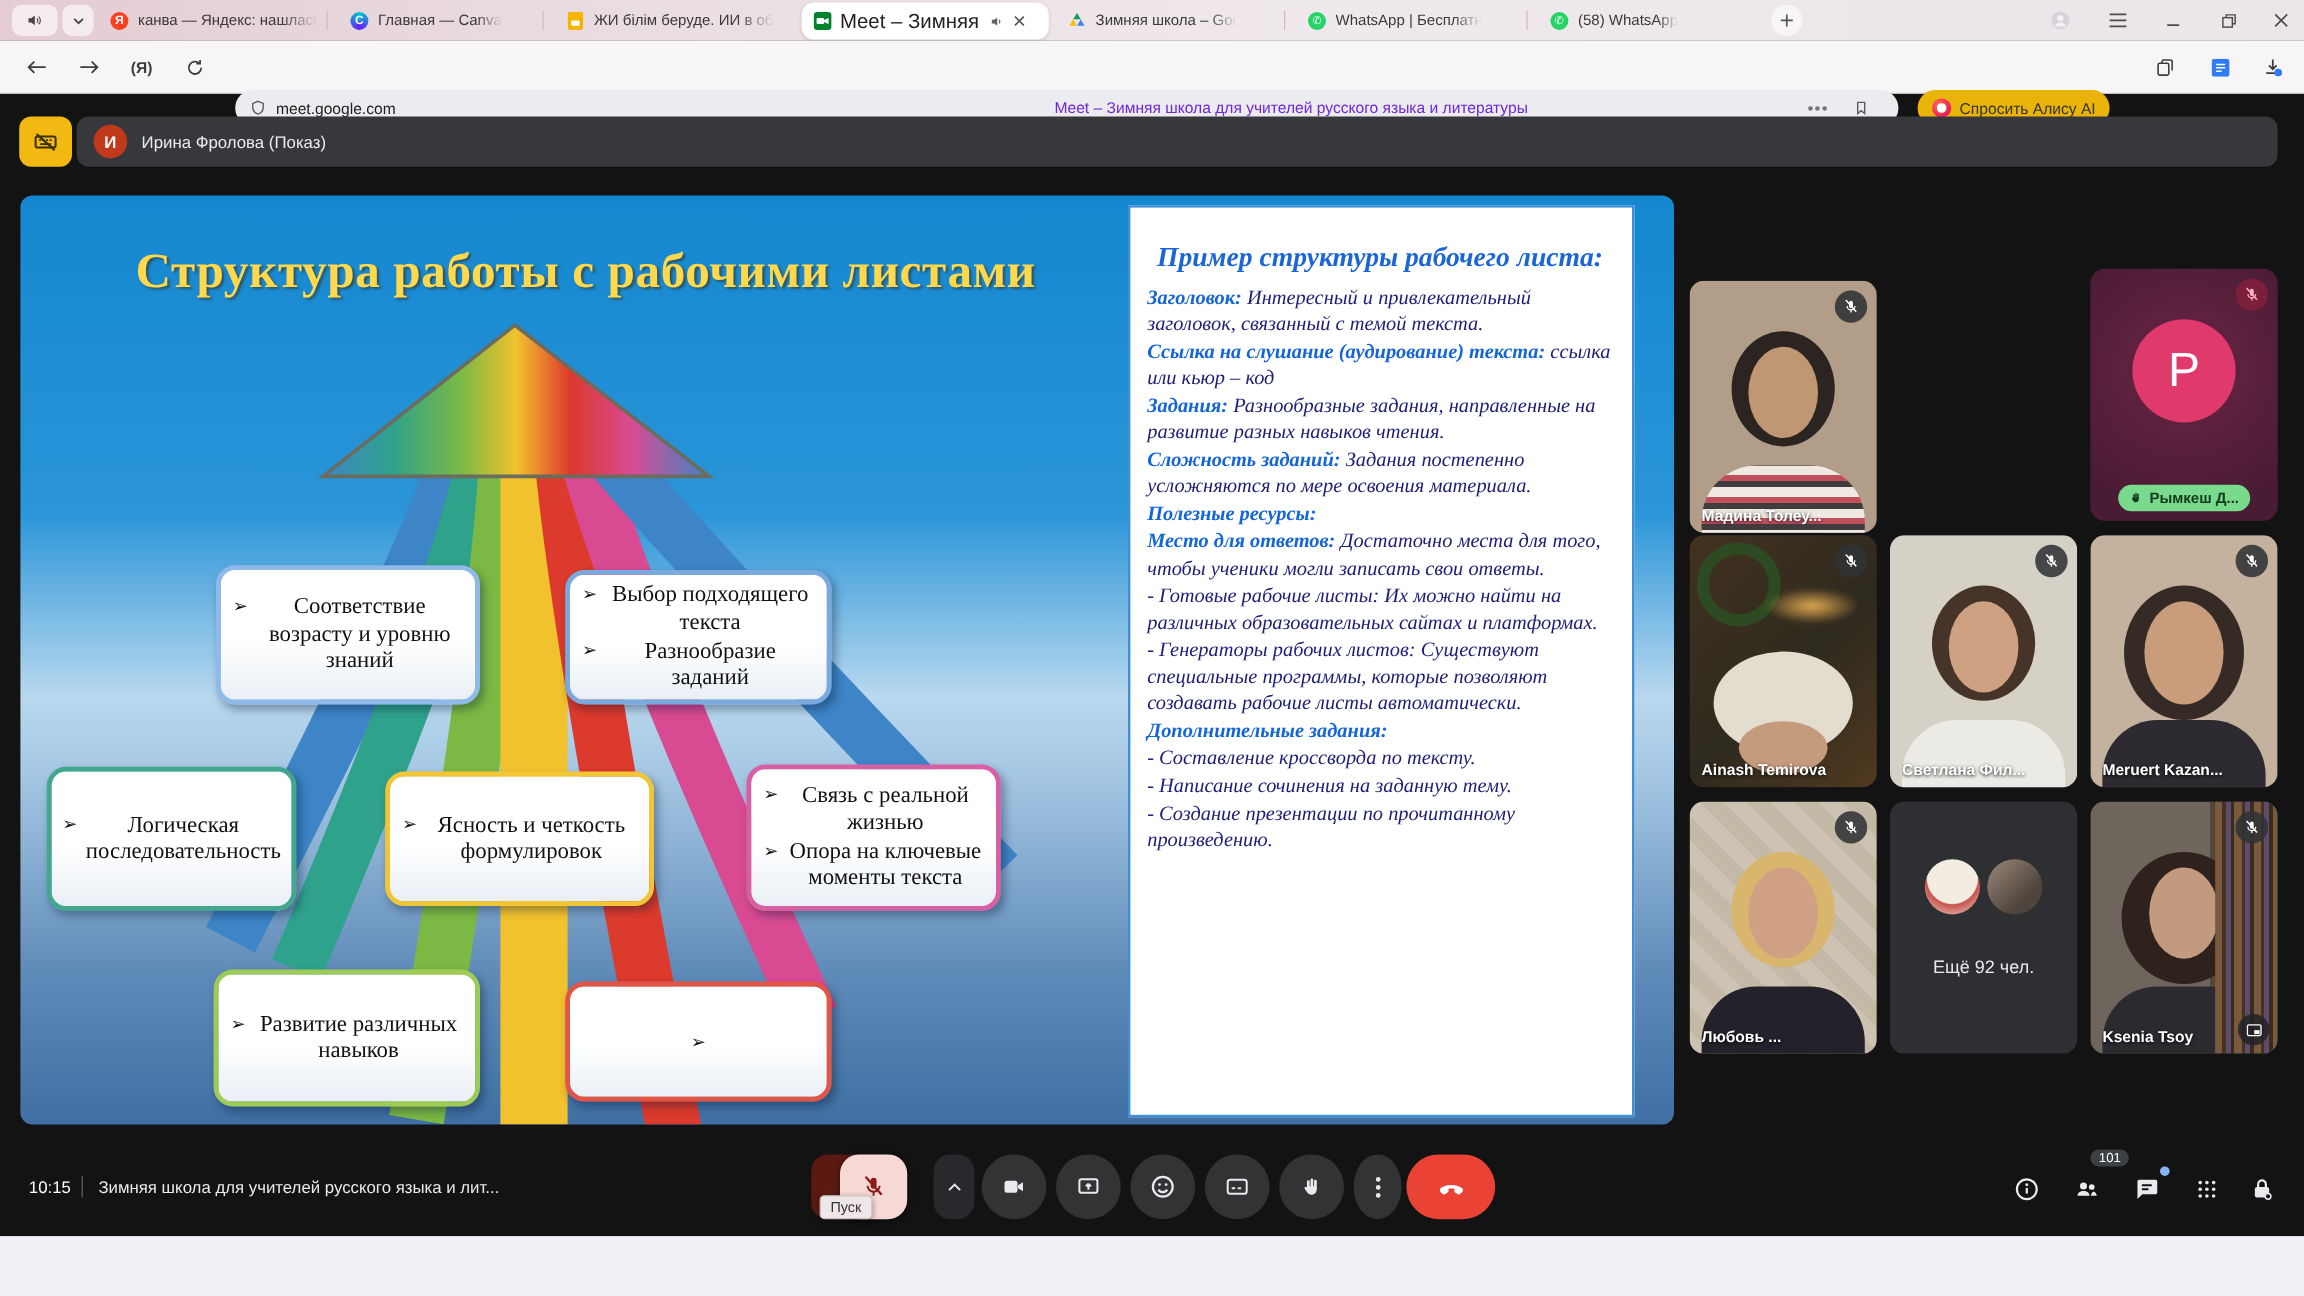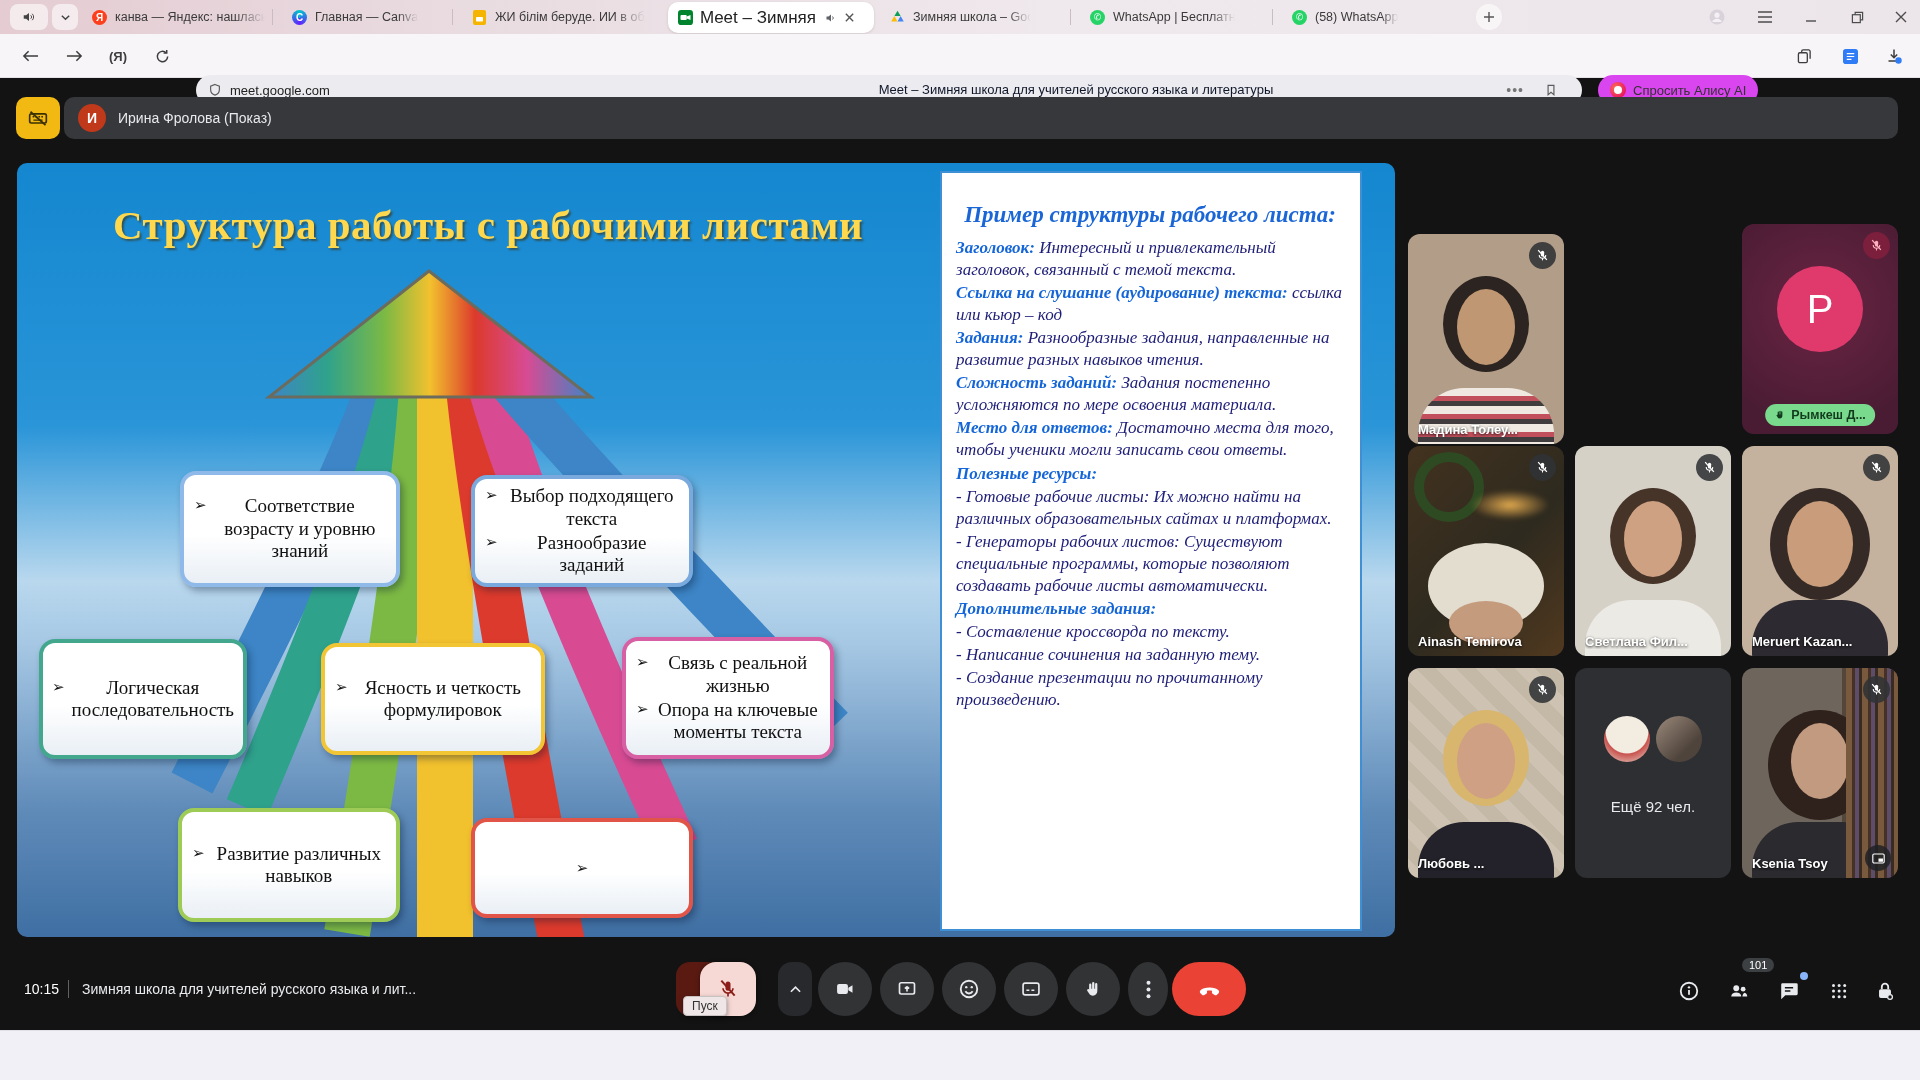--- a/index.html
+++ b/index.html
@@ -18,22 +18,22 @@
   .fav{width:15px;height:15px;display:inline-flex;align-items:center;justify-content:center;flex:0 0 auto}
   .fav-yandex{width:15px;height:15px;border-radius:50%;background:#fc3f1d;color:#fff;font-size:10px;font-weight:bold;display:flex;align-items:center;justify-content:center}
   .fav-canva{width:15px;height:15px;border-radius:50%;background:conic-gradient(#00c4cc,#6420ff,#00c4cc);color:#fff;font-size:10px;font-weight:bold;display:flex;align-items:center;justify-content:center}
   .fav-whatsapp{width:15px;height:15px;border-radius:50%;background:#25d366;color:#fff;font-size:9px;display:flex;align-items:center;justify-content:center}
   .tabbtn{position:absolute;top:4px;height:26px;border-radius:8px;background:rgba(255,255,255,.6);display:flex;align-items:center;justify-content:center;color:#444}
   .winctl{position:absolute;top:0;height:34px;width:34px;display:flex;align-items:center;justify-content:center;color:#4c4c4c;font-size:14px}
   #toolbar{position:absolute;left:0;top:34px;width:1920px;height:44px;background:#f7f5f8;border-bottom:1px solid #e5e1e6}
   .tbi{position:absolute;top:10px;width:24px;height:24px;display:flex;align-items:center;justify-content:center;color:#3d3d3d;font-size:16px}
   #addressbar{position:absolute;left:196px;top:41px;width:1386px;height:30px;border-radius:15px;background:#ecebef;display:flex;align-items:center;padding:0 12px;gap:8px}
   #addressbar .url{font-size:13px;color:#222}
-  #pagetitle{position:absolute;left:430px;top:0;width:900px;height:30px;line-height:30px;text-align:center;font-size:13px;color:#0f172a;white-space:nowrap;overflow:hidden}
-  #alicebtn{position:absolute;left:1598px;top:41px;height:30px;border-radius:15px;background:#d946ef;display:flex;align-items:center;gap:7px;padding:0 12px;font-size:13px;color:#333}
+  #pagetitle{position:absolute;left:430px;top:0;width:900px;height:30px;line-height:30px;text-align:center;font-size:13px;color:#6d28d9;white-space:nowrap;overflow:hidden}
+  #alicebtn{position:absolute;left:1598px;top:41px;height:30px;border-radius:15px;background:#eab308;display:flex;align-items:center;gap:7px;padding:0 12px;font-size:13px;color:#333}
   .alice-ic{width:16px;height:16px;border-radius:50%;background:radial-gradient(circle at 35% 35%,#ff6b57,#e8175d 75%);position:relative}
   .alice-ic::after{content:"";position:absolute;left:4px;top:4px;width:8px;height:8px;border-radius:50%;background:#fff}
 
   
   #captionsbtn{position:absolute;left:16px;top:97px;width:44px;height:42px;border-radius:10px;background:#f2b913;display:flex;align-items:center;justify-content:center}
   #banner{position:absolute;left:64px;top:97px;width:1834px;height:42px;border-radius:10px;background:#37383b;display:flex;align-items:center;gap:12px;padding:0 14px}
   #banner .avatar{width:28px;height:28px;border-radius:50%;background:#c0391b;color:#fff;font-size:14px;font-weight:bold;display:flex;align-items:center;justify-content:center}
   #banner .bname{color:#e8eaed;font-size:14px}
 
   
@@ -358,22 +358,22 @@
           <span class="mk">➢</span>
         </div>
     </div>
 
     <div id="panel">
       <div class="ptitle">Пример структуры рабочего листа:</div>
       <p><span class="pl">Заголовок:</span><span class="pt"> Интересный и привлекательный заголовок, связанный с темой текста.</span></p>
       <p><span class="pl">Ссылка на слушание (аудирование) текста:</span><span class="pt"> ссылка или кьюр – код</span></p>
       <p><span class="pl">Задания:</span><span class="pt"> Разнообразные задания, направленные на развитие разных навыков чтения.</span></p>
       <p><span class="pl">Сложность заданий:</span><span class="pt"> Задания постепенно усложняются по мере освоения материала.</span></p>
+      <p><span class="pl">Полезные ресурсы:</span><span class="pt"></span></p>
       <p><span class="pl">Место для ответов:</span><span class="pt"> Достаточно места для того, чтобы ученики могли записать свои ответы.</span></p>
-      <p><span class="pl">Полезные ресурсы:</span><span class="pt"></span></p>
       <p><span class="pl"></span><span class="pt">- Готовые рабочие листы: Их можно найти на различных образовательных сайтах и платформах.</span></p>
       <p><span class="pl"></span><span class="pt">- Генераторы рабочих листов: Существуют специальные программы, которые позволяют создавать рабочие листы автоматически.</span></p>
       <p><span class="pl">Дополнительные задания:</span><span class="pt"></span></p>
       <p><span class="pl"></span><span class="pt">- Составление кроссворда по тексту.</span></p>
       <p><span class="pl"></span><span class="pt">- Написание сочинения на заданную тему.</span></p>
       <p><span class="pl"></span><span class="pt">- Создание презентации по прочитанному произведению.</span></p>
     </div>
   </div>
 
   <div class="tile" style="left:1408px;top:234px;--bg:#b29d88;--hair:#2c2420;--skin:#c09773;--shirt:repeating-linear-gradient(180deg,#efe9e1 0 8px,#c2505c 8px 13px,#413d3e 13px 18px)">

